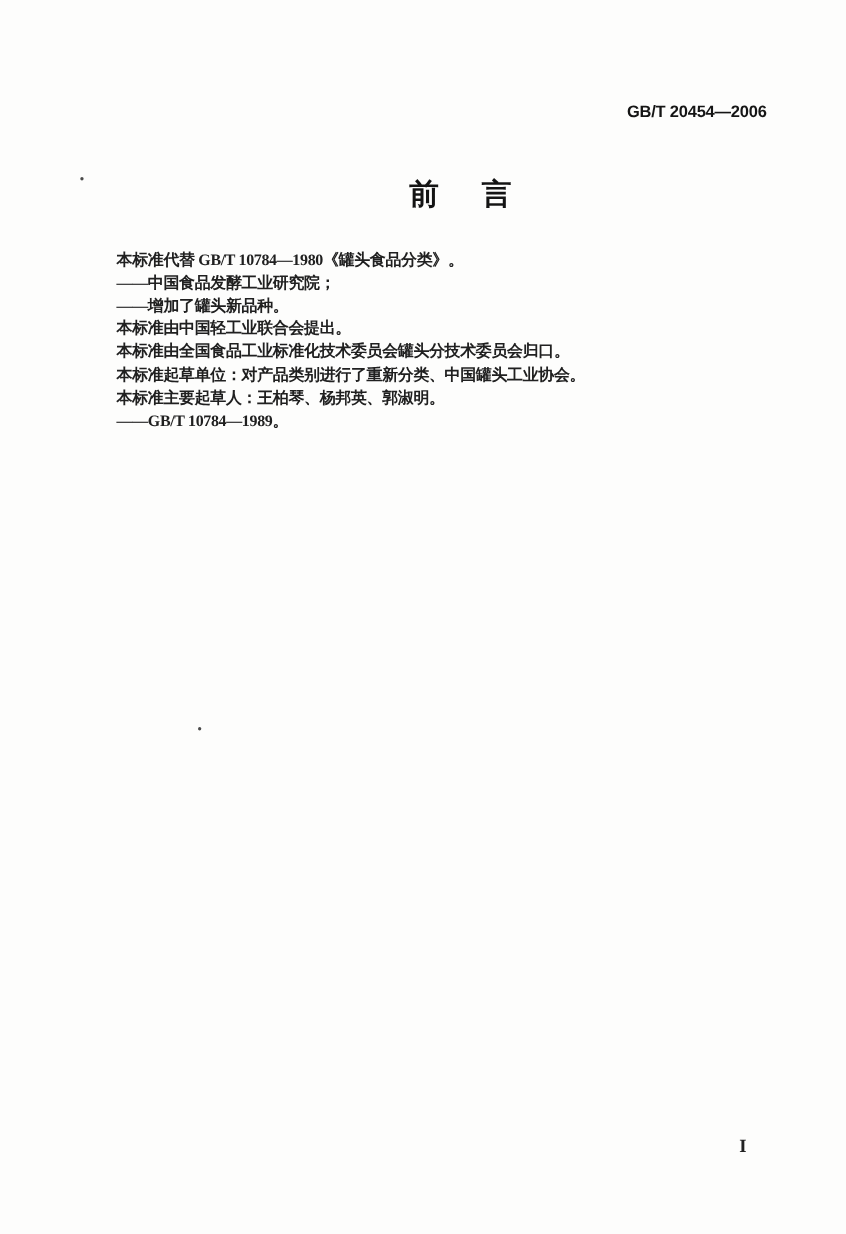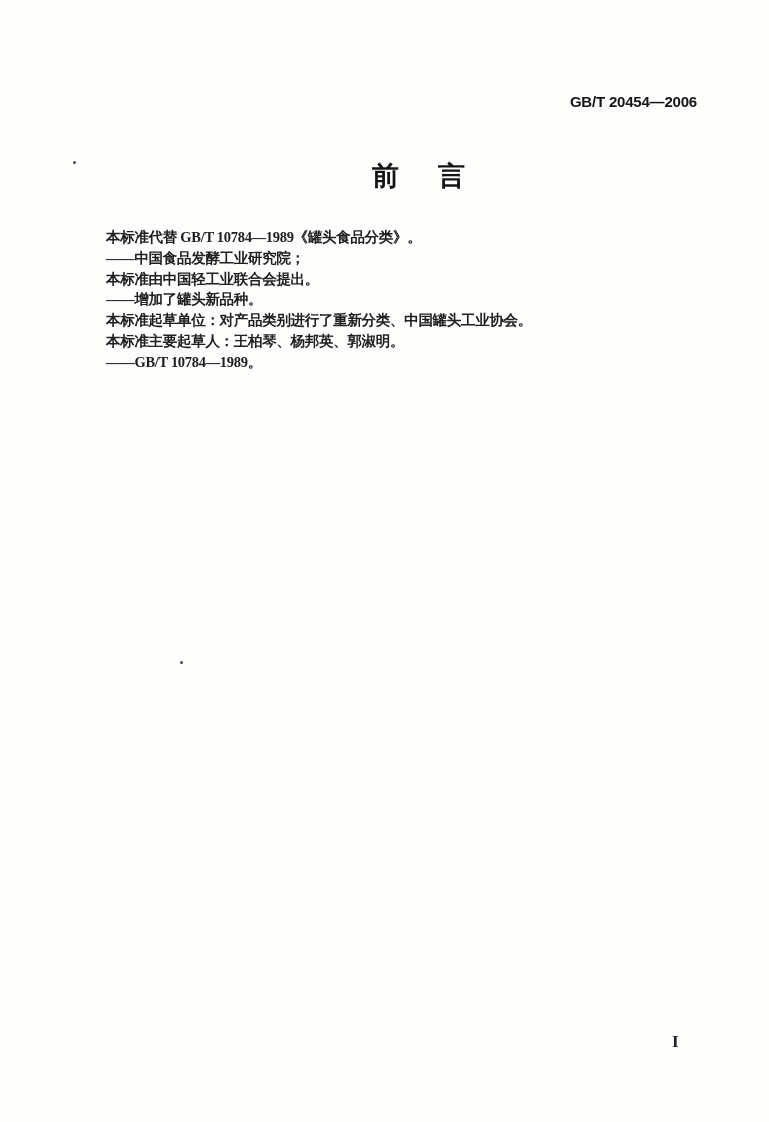--- a/index.html
+++ b/index.html
@@ -75,24 +75,25 @@
 </head>
 <body>
 
 <div class="page">
 
   <div class="doc-number">GB/T 20454—2006</div>
 
   <div class="foreword-title">前　言</div>
 
   <div class="foreword-body">
-    <p>本标准代替 GB/T 10784—1989《罐头食品分类》。</p>
+    <p>本标准代替 GB/T 10784—1980《罐头食品分类》。</p>
     <p>——中国食品发酵工业研究院；</p>
+    <p>——增加了罐头新品种。</p>
     <p>本标准由中国轻工业联合会提出。</p>
-    <p>——增加了罐头新品种。</p>
+    <p>本标准由全国食品工业标准化技术委员会罐头分技术委员会归口。</p>
     <p>本标准起草单位：对产品类别进行了重新分类、中国罐头工业协会。</p>
     <p>本标准主要起草人：王柏琴、杨邦英、郭淑明。</p>
     <p>——GB/T 10784—1989。</p>
   </div>
 
   <div class="page-number">I</div>
 
   <div class="speck speck-1"></div>
   <div class="speck speck-2"></div>
 

